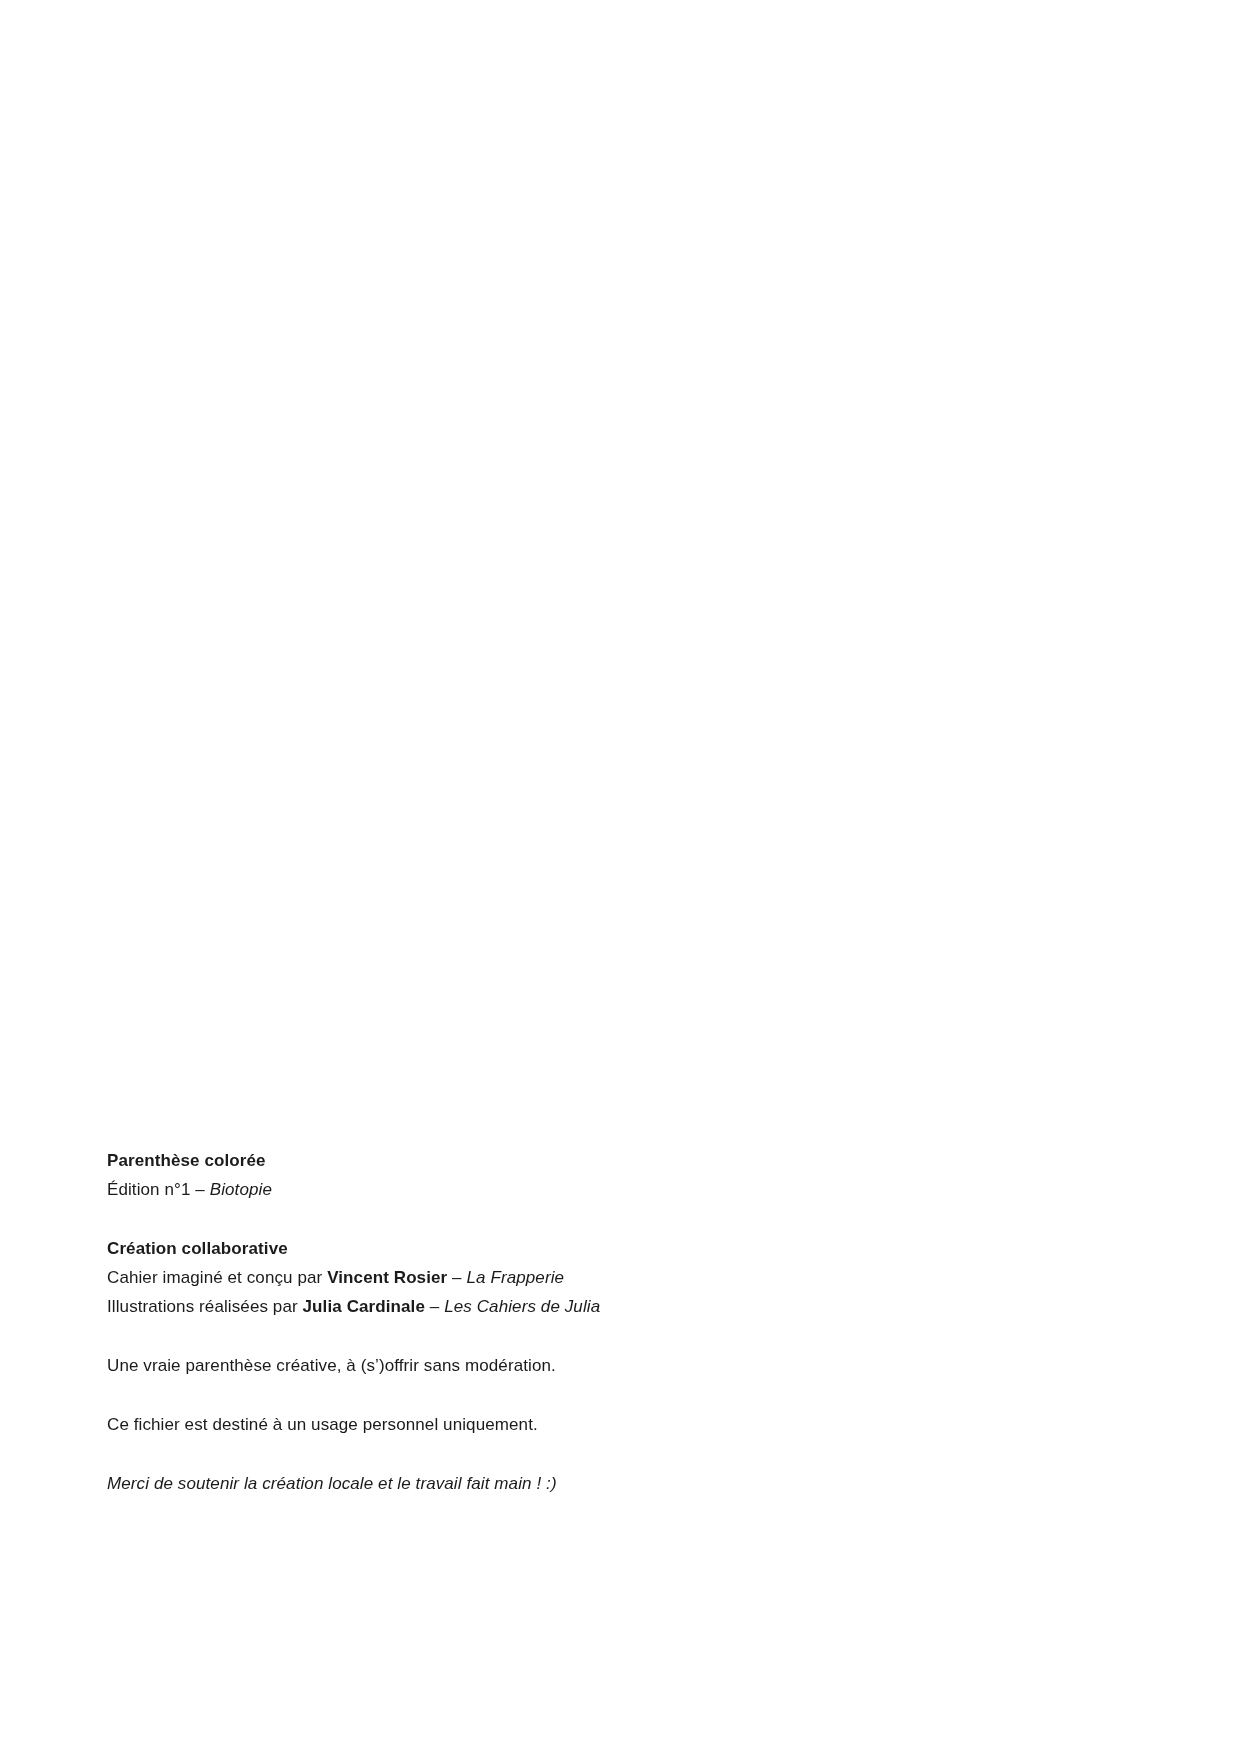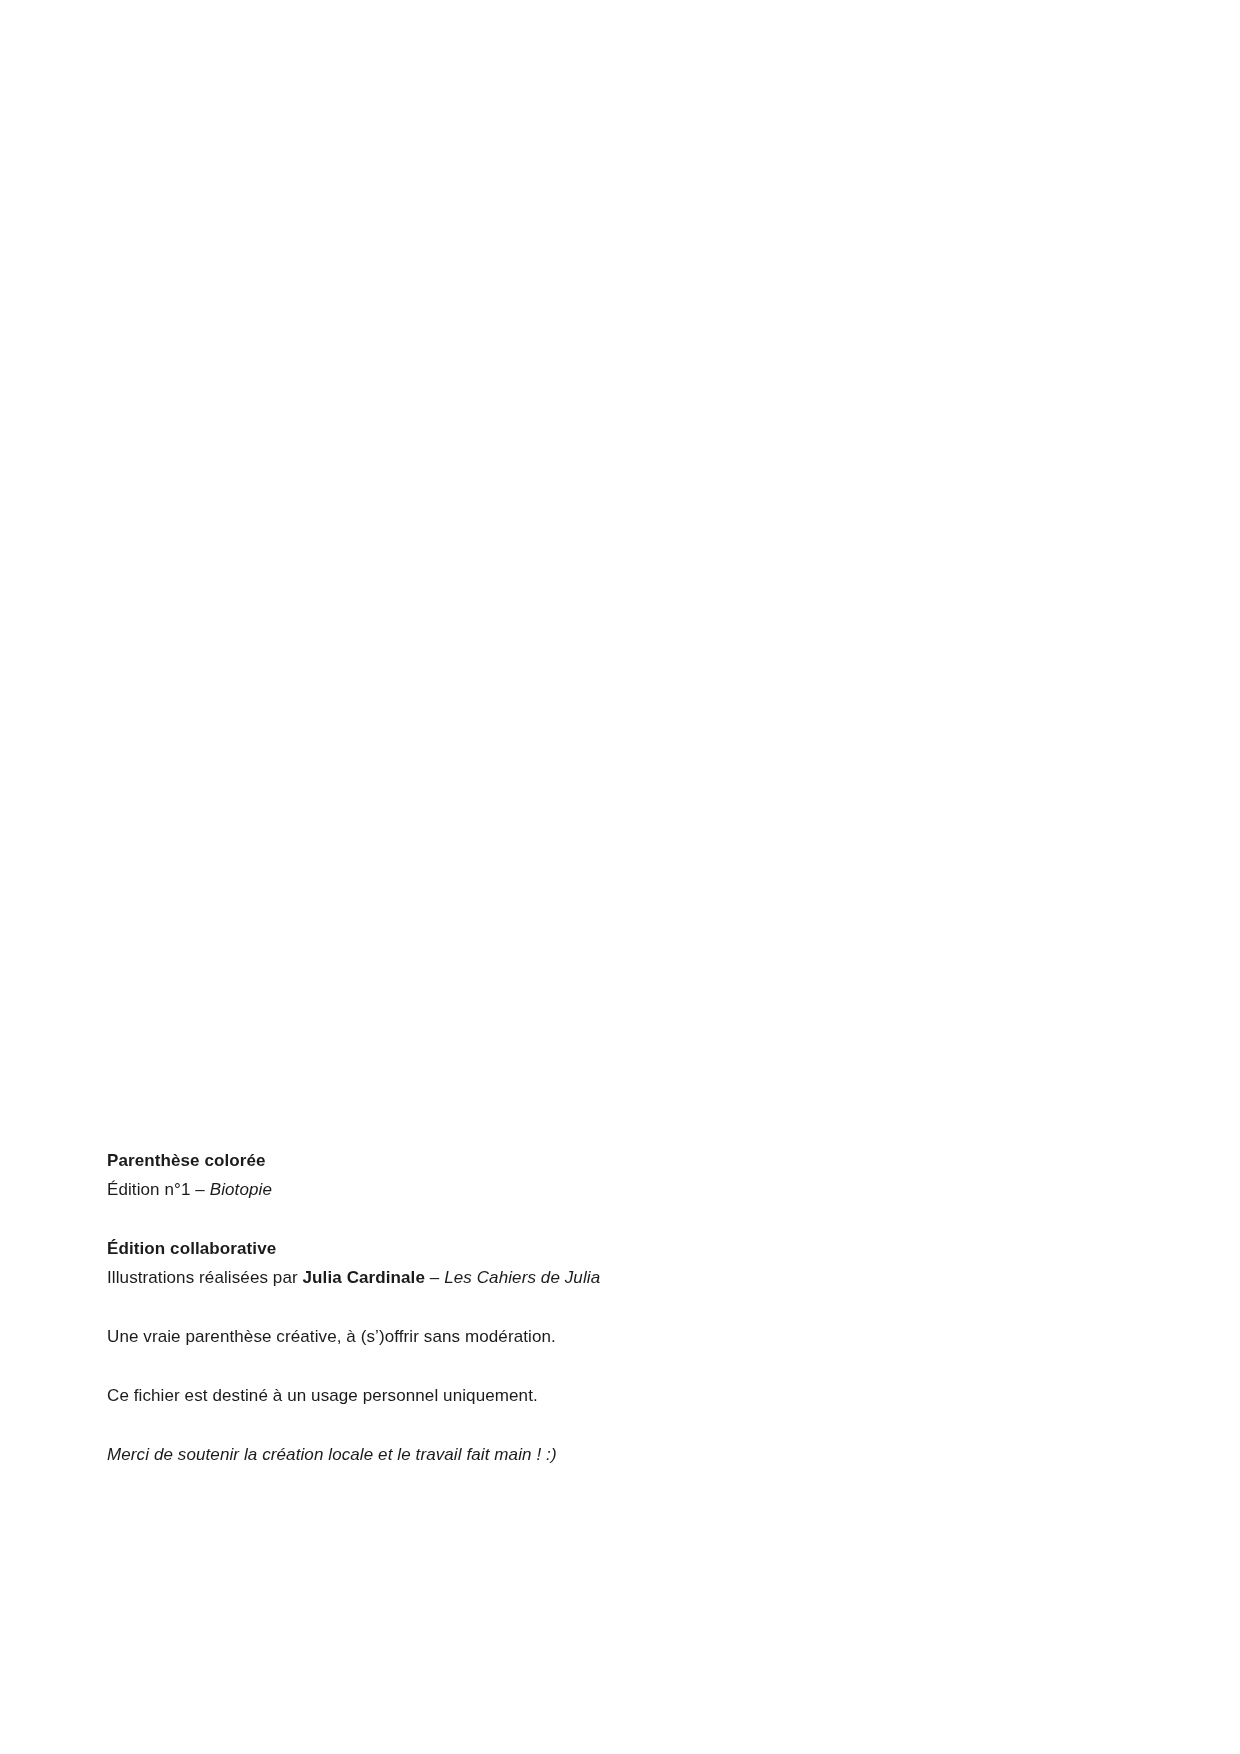--- a/index.html
+++ b/index.html
@@ -42,21 +42,22 @@
 </head>
 <body>
 
 <div class="page">
   <div class="colophon">
       <p class="para">
         <span class="line"><span class="run run-b">Parenthèse colorée</span></span>
         <span class="line"><span class="run run-r">Édition n°1 – </span><span class="run run-i">Biotopie</span></span>
       </p>
       <p class="para">
-        <span class="line"><span class="run run-b">Édition collaborative</span></span>
+        <span class="line"><span class="run run-b">Création collaborative</span></span>
+        <span class="line"><span class="run run-r">Cahier imaginé et conçu par </span><span class="run run-b">Vincent Rosier</span><span class="run run-r"> – </span><span class="run run-i">La Frapperie</span></span>
         <span class="line"><span class="run run-r">Illustrations réalisées par </span><span class="run run-b">Julia Cardinale</span><span class="run run-r"> – </span><span class="run run-i">Les Cahiers de Julia</span></span>
       </p>
       <p class="para">
       </p>
       <p class="para">
         <span class="line"><span class="run run-r">Une vraie parenthèse créative, à (s’)offrir sans modération.</span></span>
       </p>
       <p class="para">
         <span class="line"><span class="run run-r">Ce fichier est destiné à un usage personnel uniquement.</span></span>
       </p>

